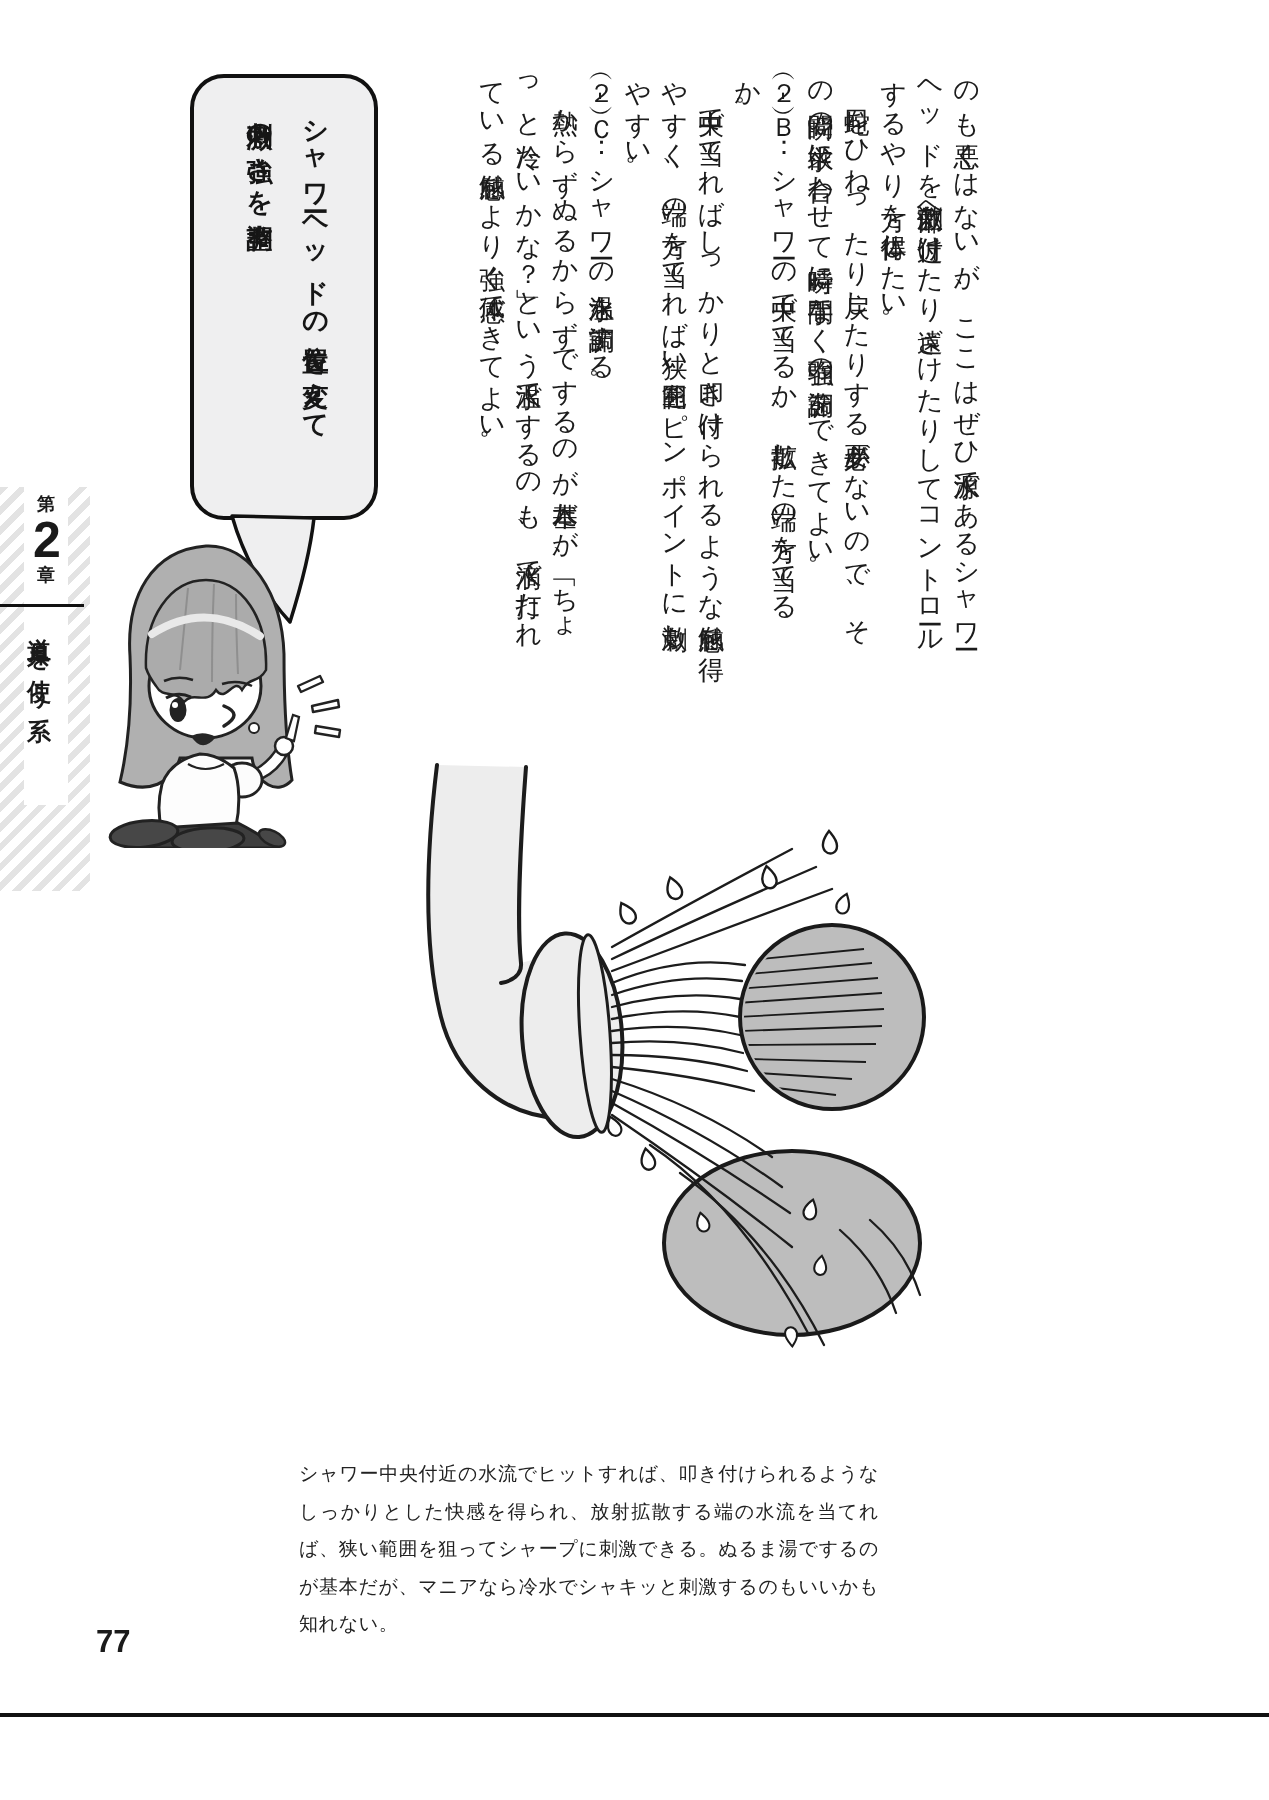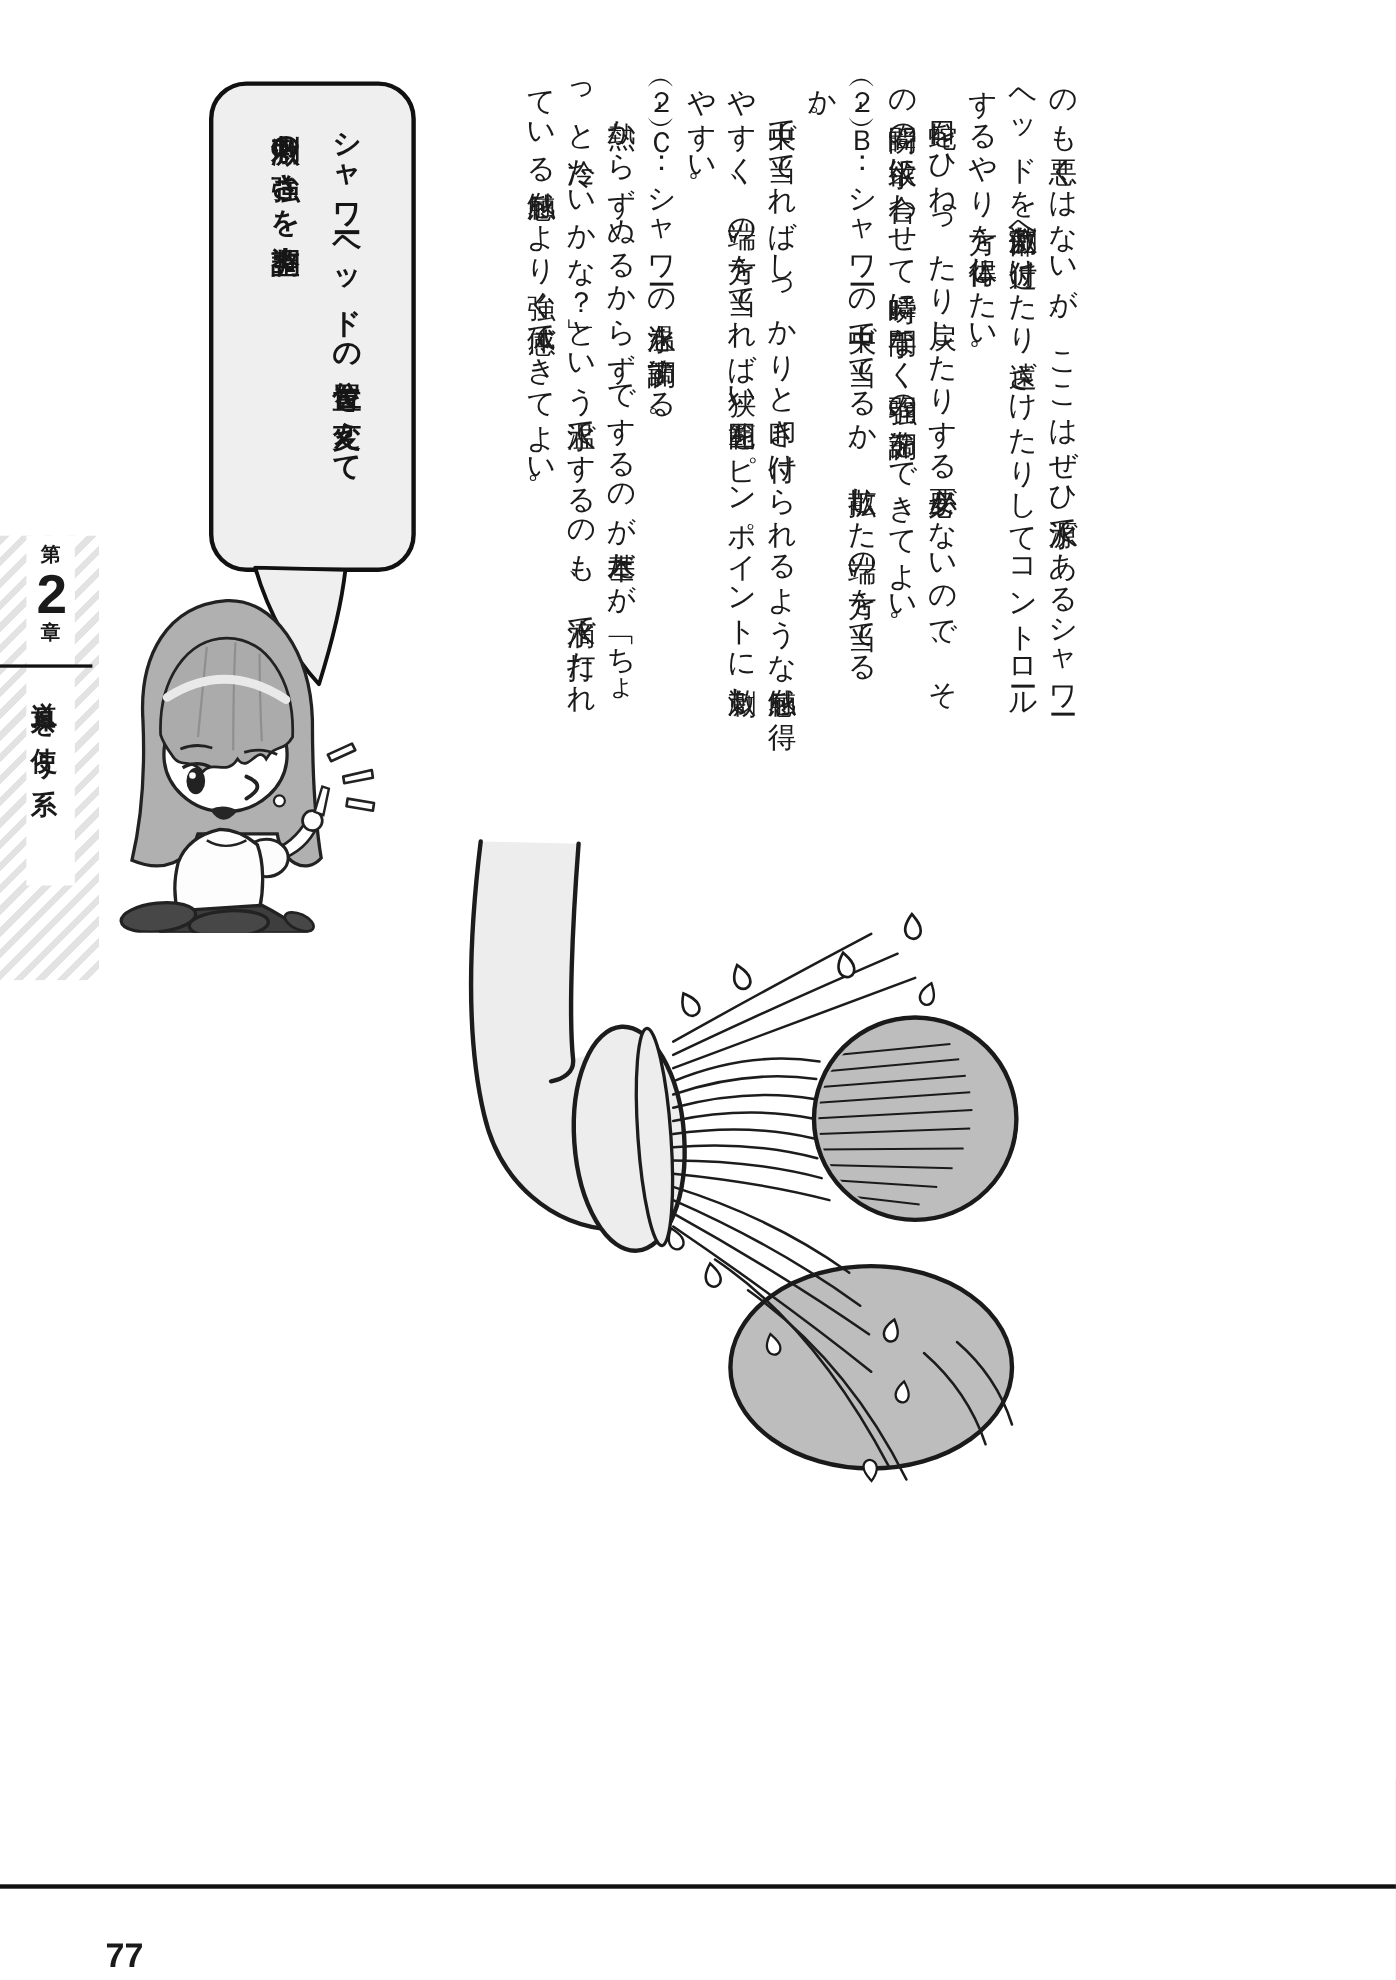--- a/index.html
+++ b/index.html
@@ -34,21 +34,21 @@
   
   .character-svg{position:absolute;left:88px;top:518px;width:260px;height:330px;}
   .shower-svg{position:absolute;left:340px;top:645px;width:640px;height:740px;}
 
   
   .caption{position:absolute;left:299px;top:1436px;width:580px;font-size:19px;line-height:37.6px;
            letter-spacing:0.6px;text-align:justify;color:#222;}
 
   
   .footer-rule{position:absolute;left:0;top:1713px;width:1269px;height:4px;background:#111;}
-  .page-number{position:absolute;left:96px;top:1760px;font-size:31px;font-weight:700;color:#1a1a1a;}
+  .page-number{position:absolute;left:96px;top:1624px;font-size:31px;font-weight:700;color:#1a1a1a;}
 </style>
 </head>
 <body>
 
 <div class="page">
 
   <aside class="chapter-band">
     <div class="chapter-white"></div>
     <div class="chapter-label">
       <span class="small">第</span>
@@ -184,17 +184,18 @@
       <use href="#drop" transform="translate(503,258) rotate(22) scale(0.9)"></use>
       <use href="#drop" transform="translate(273,481) rotate(-18) scale(0.9)"></use>
       <use href="#drop" transform="translate(307,514) rotate(-8) scale(0.95)"></use>
       <use href="#drop" transform="translate(362,577) rotate(-10) scale(0.85)"></use>
       <use href="#drop" transform="translate(470,564) rotate(18) scale(0.9)"></use>
       <use href="#drop" transform="translate(480,620) rotate(12) scale(0.85)"></use>
       <use href="#drop" transform="translate(452,692) rotate(178) scale(0.85)"></use>
     </g>
   </svg>
 
+  <p class="caption">シャワー中央付近の水流でヒットすれば、叩き付けられるようなしっかりとした快感を得られ、放射拡散する端の水流を当てれば、狭い範囲を狙ってシャープに刺激できる。ぬるま湯でするのが基本だが、マニアなら冷水でシャキッと刺激するのもいいかも知れない。</p>
 
   <div class="footer-rule"></div>
   <span class="page-number">77</span>
 
 </div>
 
 </body></html>

